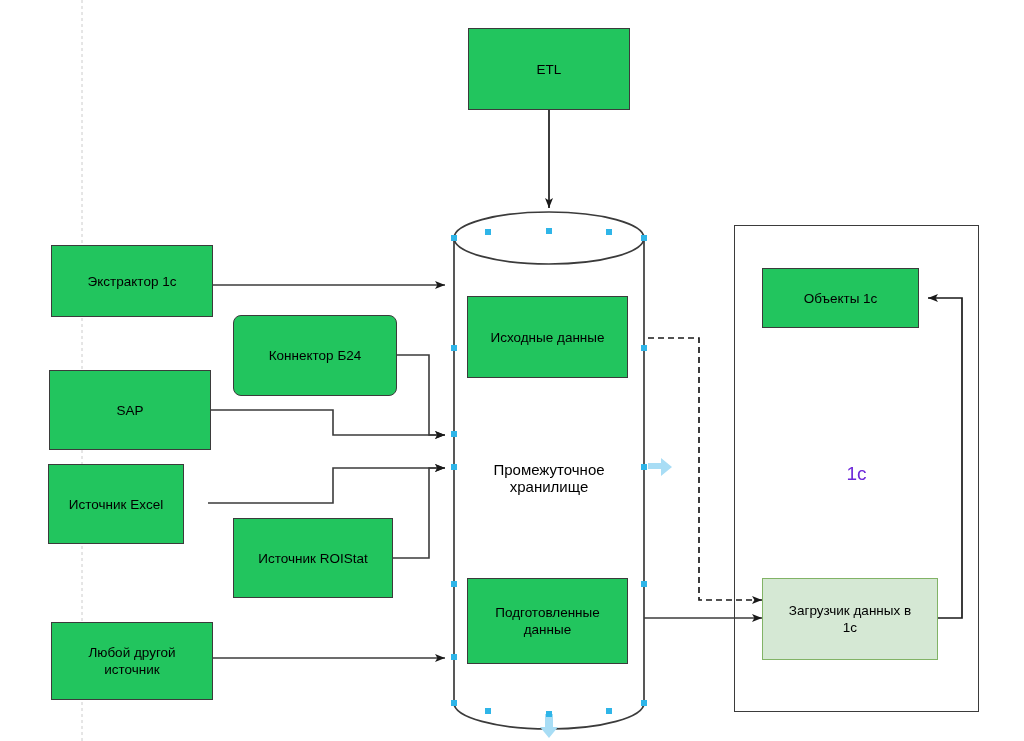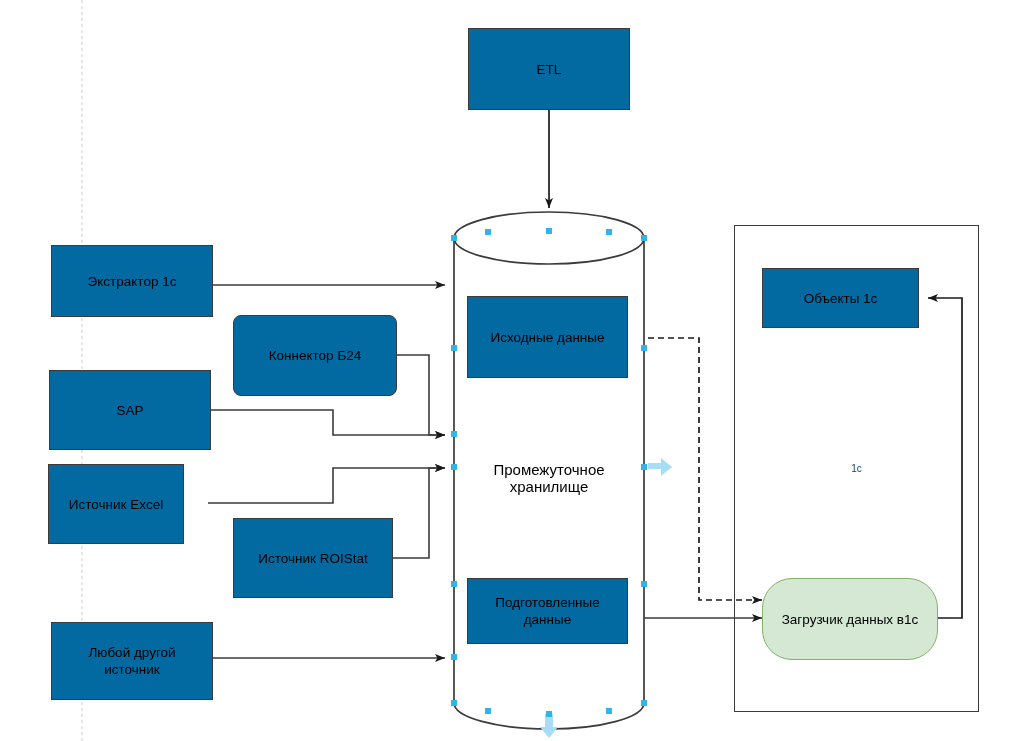--- a/index.html
+++ b/index.html
@@ -26,21 +26,21 @@
   .node {
     position: absolute;
     box-sizing: border-box;
     display: flex;
     align-items: center;
     justify-content: center;
     text-align: center;
     color: #000000;
     font-size: 13.5px;
     line-height: 17px;
-    background: #0369a1;
+    background: #22c55e;
     border: 1.6px solid #3b3b3b;
     z-index: 3;
   }
   .node.green {
     background: #d5e8d4;
     border: 1.6px solid #82b366;
   }
   .node.container {
     background: transparent;
     align-items: flex-start;
@@ -53,22 +53,22 @@
     justify-content: center;
     text-align: center;
     color: #000000;
     font-size: 15px;
     line-height: 17px;
     z-index: 3;
   }
   .container-label {
     position: absolute;
     text-align: center;
-    color: #0c4a6e;
-    font-size: 10px;
+    color: #6d28d9;
+    font-size: 19px;
     z-index: 2;
   }
   .handle {
     position: absolute;
     width: 6px;
     height: 6px;
     background: #2fb5e8;
     z-index: 6;
   }
   .hover-arrow {
@@ -150,35 +150,35 @@
 
   <div class="cyl-label" style="left:459px; top:455px; width:180px; height:46px; flex-direction:column;">
     <span>Промежуточное</span>
     <span>хранилище</span>
   </div>
 
   <div class="node" style="left:467px; top:296px; width:161px; height:82px;">
     <span>Исходные данные</span>
   </div>
 
-  <div class="node" style="left:467px; top:578px; width:161px; height:66px; flex-direction:column;">
+  <div class="node" style="left:467px; top:578px; width:161px; height:86px; flex-direction:column;">
     <span>Подготовленные</span>
     <span>данные</span>
   </div>
 
   <div class="node container" style="left:734px; top:225px; width:245px; height:487px;"></div>
   <div class="container-label" style="left:734px; top:463px; width:245px;">
     <span>1c</span>
   </div>
 
   <div class="node" style="left:762px; top:268px; width:157px; height:60px;">
     <span>Объекты 1с</span>
   </div>
 
-  <div class="node green" style="left:762px; top:578px; width:176px; height:82px; flex-direction:row;border-radius:30px;">
+  <div class="node green" style="left:762px; top:578px; width:176px; height:82px; flex-direction:column;">
     <span>Загрузчик данных в</span>
     <span>1с</span>
   </div>
 
   <div class="handle" style="left:451px; top:235px;"></div>
   <div class="handle" style="left:546px; top:228px;"></div>
   <div class="handle" style="left:641px; top:235px;"></div>
   <div class="handle" style="left:485px; top:229px;"></div>
   <div class="handle" style="left:606px; top:229px;"></div>
   <div class="handle" style="left:451px; top:345px;"></div>

